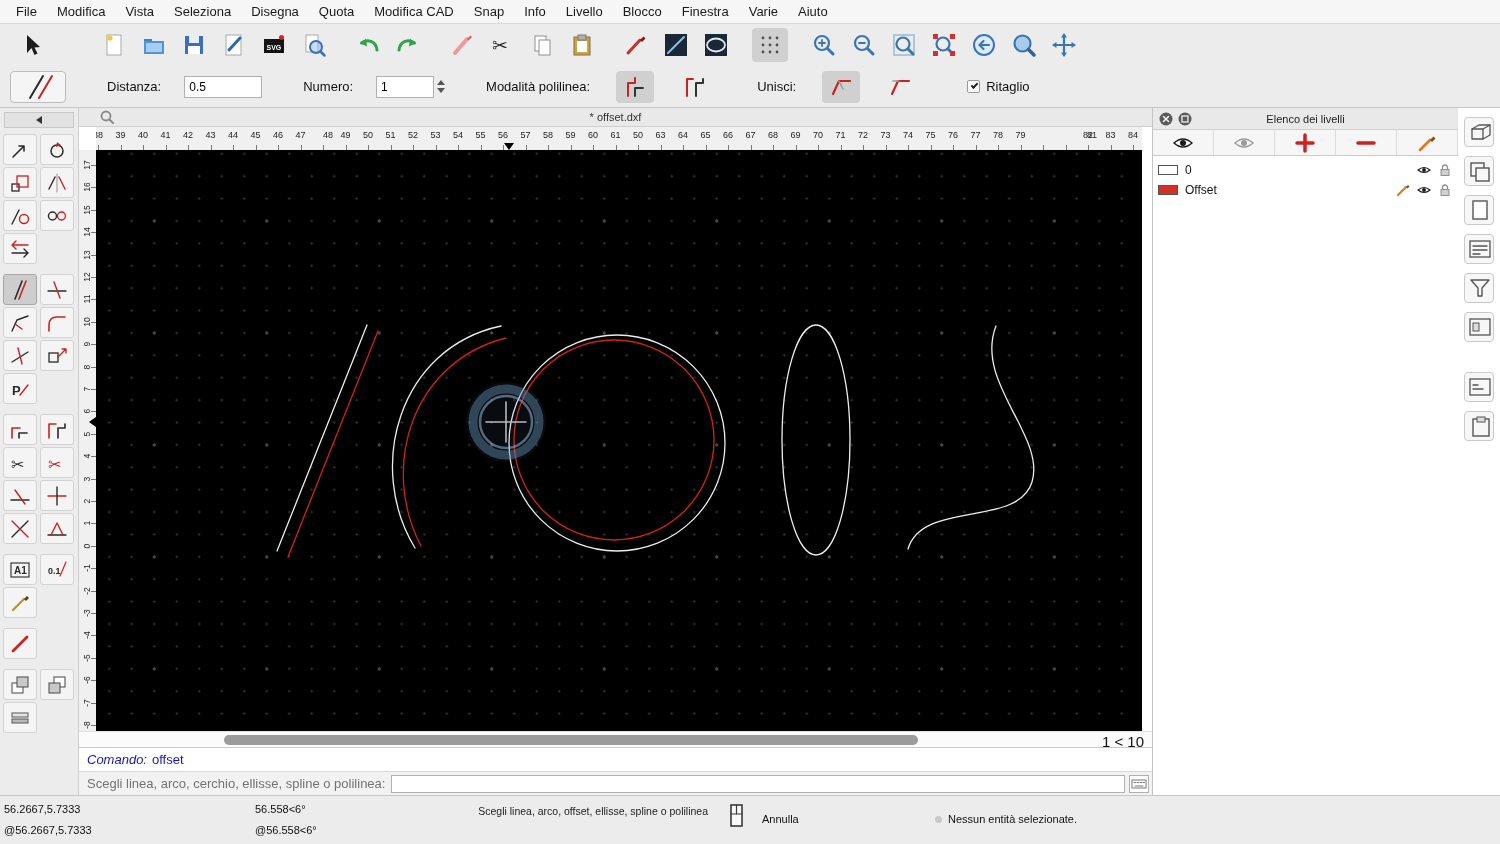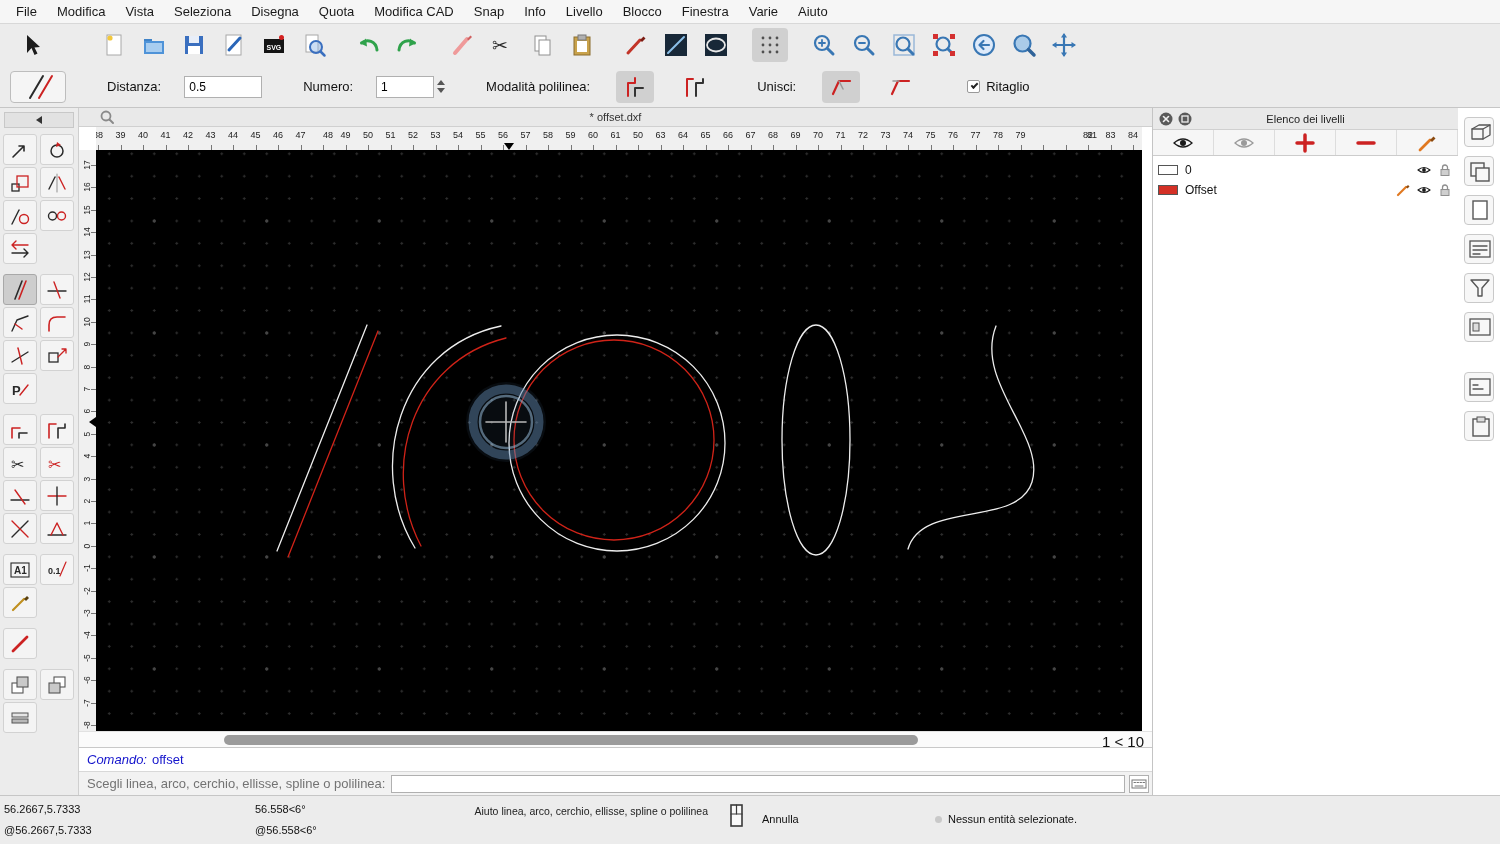--- a/index.html
+++ b/index.html
@@ -871,21 +871,21 @@
 
 <div class="statusbar">
   <div class="sb1">
     <div>56.2667,5.7333</div>
     <div>@56.2667,5.7333</div>
   </div>
   <div class="sb2">
     <div>56.558&lt;6°</div>
     <div>@56.558&lt;6°</div>
   </div>
-  <div class="sb-hint">Aiuto linea, arco, cerchio, ellisse, spline o polilinea</div>
+  <div class="sb-hint">Scegli linea, arco, offset, ellisse, spline o polilinea</div>
   <span class="sb-mouse" id="sbMouse"><svg width="28" height="28" viewBox="0 0 28 28">
         <rect x="9" y="3" width="11" height="21" fill="#fafafa" stroke="#3a3a3a" stroke-width="1.6"></rect>
         <line x1="14.5" y1="3" x2="14.5" y2="12" stroke="#3a3a3a" stroke-width="1.2" stroke-linecap="round"></line>
         <line x1="9" y1="12" x2="20" y2="12" stroke="#3a3a3a" stroke-width="1.2" stroke-linecap="round"></line>
       </svg></span>
   <div class="sb-action">Annulla</div>
   <div class="sb-sel">
     <span class="dot"></span>
     <span>Nessun entità selezionate.</span>
   </div>

